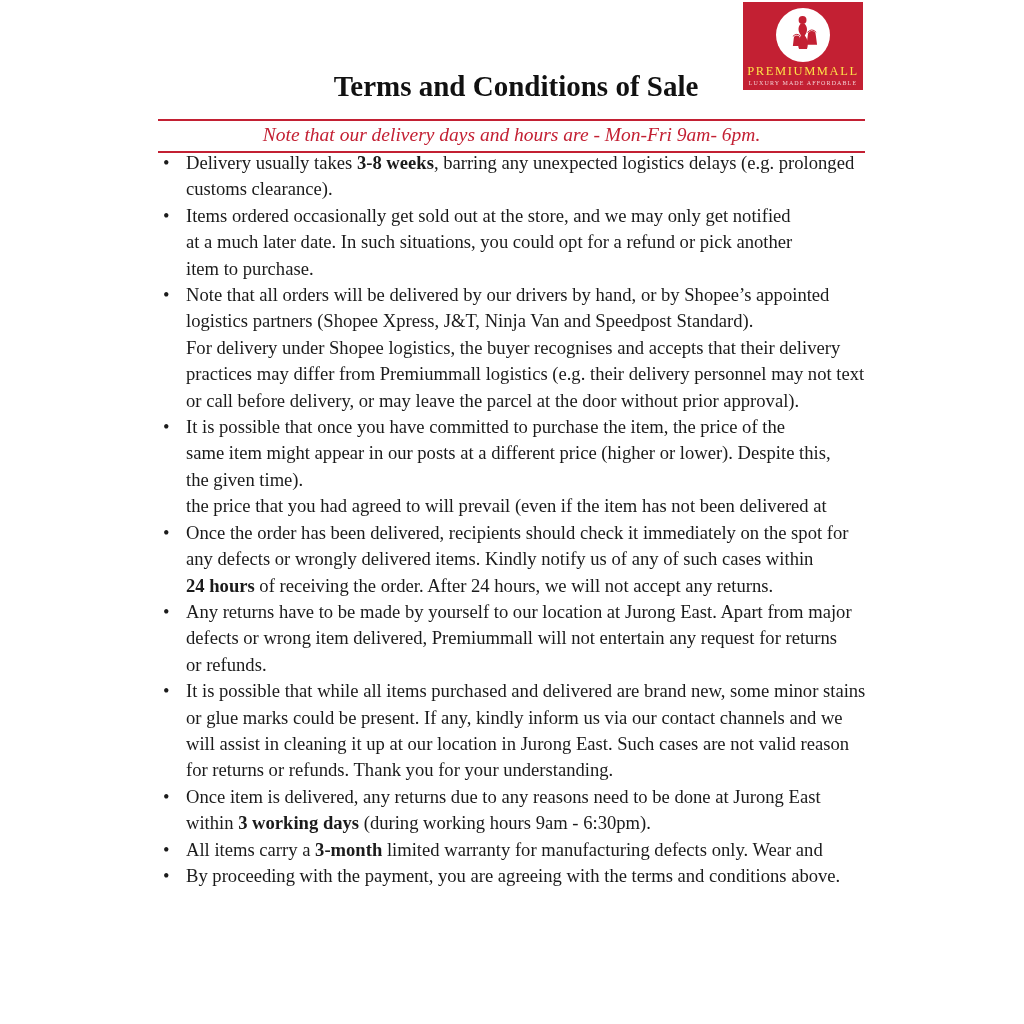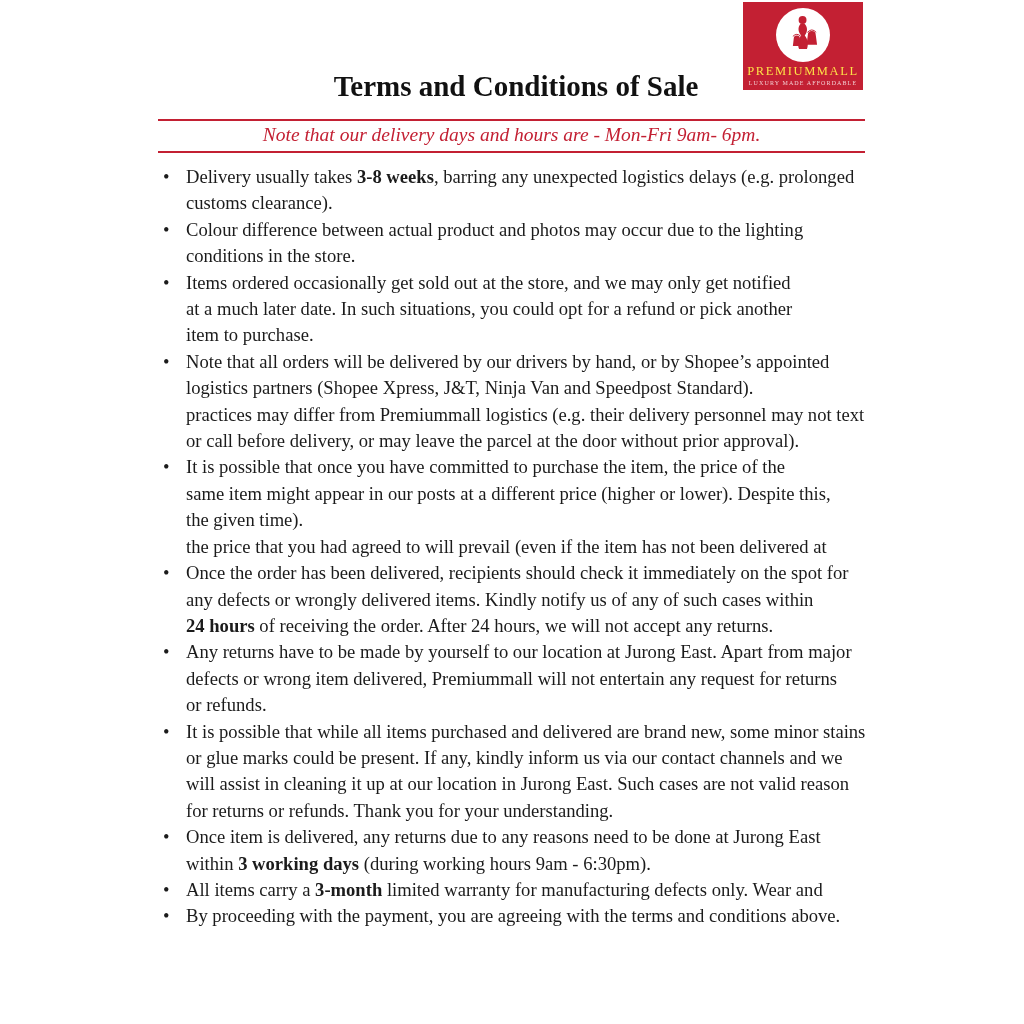--- a/index.html
+++ b/index.html
@@ -41,21 +41,21 @@
     position:absolute; top:119px; left:158px; width:707px;
     border-top:2px solid var(--accent); border-bottom:2px solid var(--accent);
     text-align:center; padding:3px 0 5px;
   }
   .notice-text {
     color:var(--accent); font-style:italic; font-size:19.5px;
   }
 
   
   .terms {
-    position:absolute; top:164px; left:160px; width:712px;
+    position:absolute; top:150px; left:160px; width:712px;
     margin:0; padding:0; list-style:none; font-size:18.6px;
   }
   .terms li { position:relative; padding-left:26px; }
   .terms li::before {
     content:"\2022"; position:absolute; left:3px; top:0;
     line-height:26.4px; font-size:18.6px; color:#1b1b1b;
   }
   .terms .line { line-height:26.4px; white-space:nowrap; }
   .terms b { font-weight:bold; }
 </style>
@@ -86,31 +86,28 @@
   <div class="notice">
     <span class="notice-text">Note that our delivery days and hours are - Mon-Fri 9am- 6pm.</span>
   </div>
 
   <ul class="terms">
       <li>
         <div class="line"><span>Delivery usually takes </span><b>3-8 weeks</b><span>, barring any unexpected logistics delays (e.g. prolonged</span></div>
         <div class="line"><span>customs clearance).</span></div>
       </li>
       <li>
-        <div class="line"><span>Colour difference between actual product and photos may occur due to the lighting</span></div>
-        <div class="line"><span>conditions in the store.</span></div>
-      </li>
-      <li>
         <div class="line"><span>Items ordered occasionally get sold out at the store, and we may only get notified</span></div>
         <div class="line"><span>at a much later date. In such situations, you could opt for a refund or pick another</span></div>
         <div class="line"><span>item to purchase.</span></div>
       </li>
       <li>
         <div class="line"><span>Note that all orders will be delivered by our drivers by hand, or by Shopee’s appointed</span></div>
         <div class="line"><span>logistics partners (Shopee Xpress, J&amp;T, Ninja Van and Speedpost Standard).</span></div>
+        <div class="line"><span>For delivery under Shopee logistics, the buyer recognises and accepts that their delivery</span></div>
         <div class="line"><span>practices may differ from Premiummall logistics (e.g. their delivery personnel may not text</span></div>
         <div class="line"><span>or call before delivery, or may leave the parcel at the door without prior approval).</span></div>
       </li>
       <li>
         <div class="line"><span>It is possible that once you have committed to purchase the item, the price of the</span></div>
         <div class="line"><span>same item might appear in our posts at a different price (higher or lower). Despite this,</span></div>
         <div class="line"><span>the given time).</span></div>
         <div class="line"><span>the price that you had agreed to will prevail (even if the item has not been delivered at</span></div>
       </li>
       <li>

